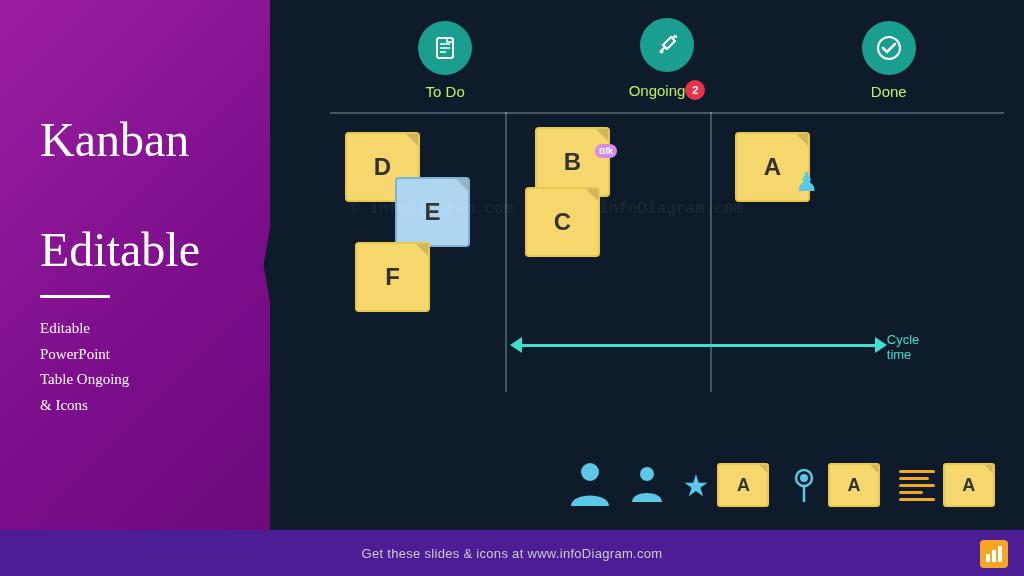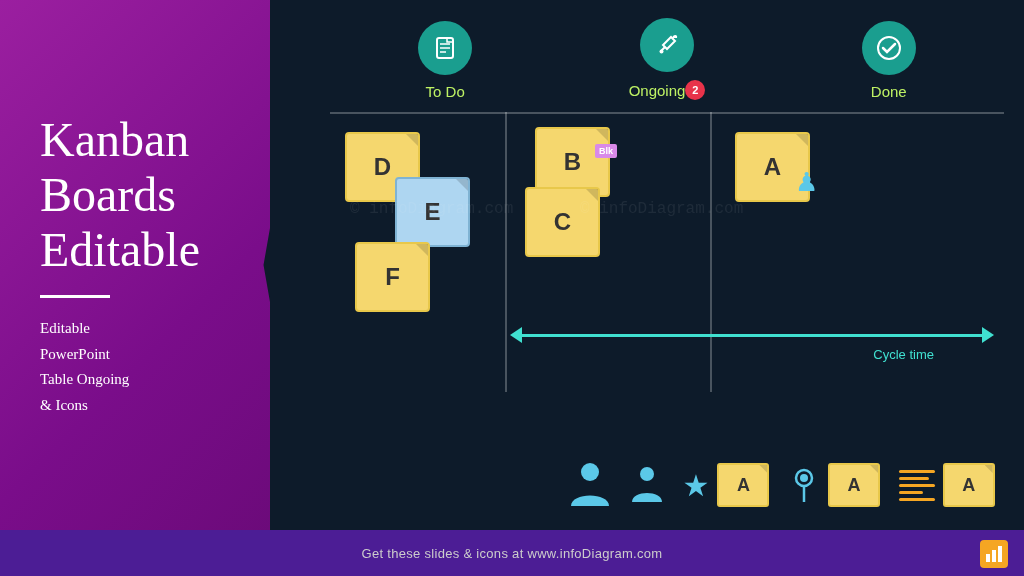--- a/index.html
+++ b/index.html
@@ -193,21 +193,21 @@
     
     .blk-label {
       position: absolute;
       top: 32px;
       left: 265px;
       background: #d98ae8;
       color: white;
       font-size: 9px;
       font-weight: bold;
       padding: 2px 4px;
-      border-radius: 2px;
+      border-radius: 7px;
     }
 
     
     .card-c { top: 75px; left: 195px; width: 75px; height: 70px; }
 
     
     .card-a { top: 20px; left: 405px; width: 75px; height: 70px; }
 
     
     .person-on-a {
@@ -218,21 +218,21 @@
       color: #5bc8e8;
     }
 
     
     .cycle-time-row {
       position: absolute;
       bottom: 30px;
       left: 180px;
       right: 10px;
       display: flex;
-      flex-direction: column;
+      flex-direction: row;
       align-items: center;
     }
 
     .cycle-arrow {
       display: flex;
       align-items: center;
       width: 100%;
     }
 
     .cycle-line {
@@ -376,21 +376,21 @@
     }
   </style>
 </head>
 <body>
 
 <div class="main-container">
 
   <div class="left-panel">
     <h1 class="main-title">
       <span>Kanban</span><br>
-      <span>Boards</span><br>
+      <br>
       <span>Editable</span>
     </h1>
     <div class="title-divider"></div>
     <p class="sub-title">
       <span>Editable</span><br>
       <span>PowerPoint</span><br>
       <span>Table Ongoing</span><br>
       <span>&amp; Icons</span>
     </p>
   </div>

